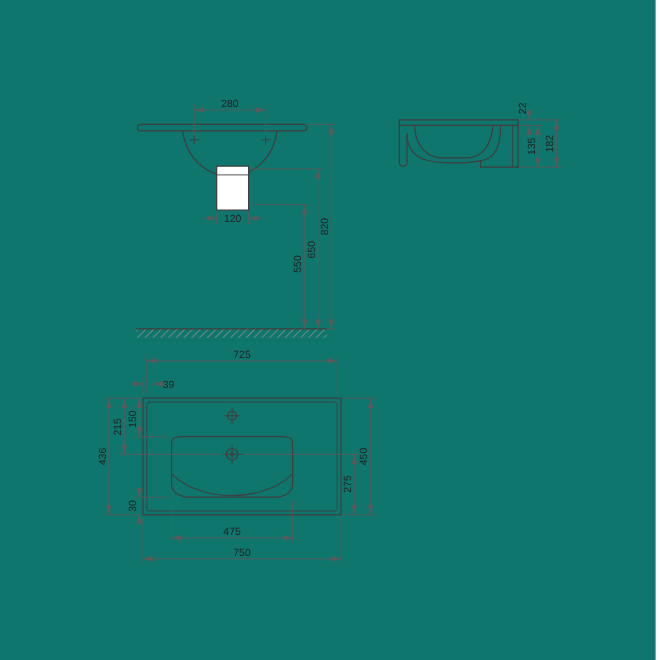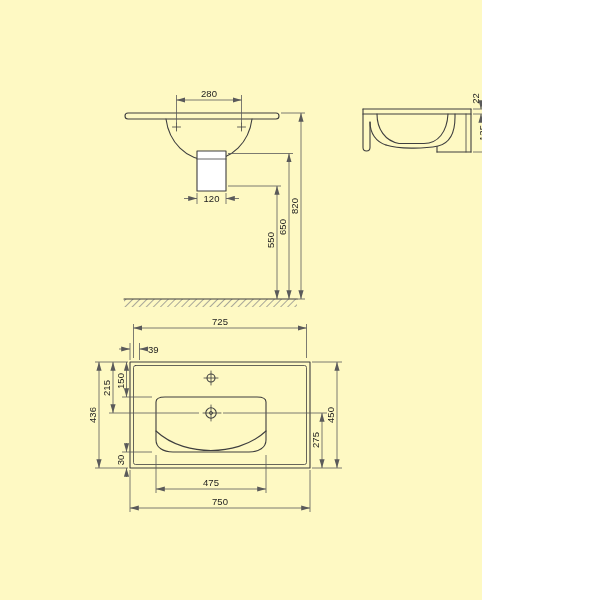--- a/index.html
+++ b/index.html
@@ -1,16 +1,16 @@
 <!DOCTYPE html>
 <html><head>
 <meta charset="utf-8">
 <style>
   html,body{margin:0;padding:0;background:#ffffff;}
-  .stage{width:482px;height:600px;background:#fef9c3;position:relative;overflow:hidden;}
+  .stage{width:596px;height:600px;background:#0f766e;position:relative;overflow:hidden;}
   svg{display:block;}
   .geo{stroke:#3f3f3f;stroke-width:1.1;fill:none;stroke-linejoin:round;stroke-linecap:round;}
   .geo2{stroke:#3f3f3f;stroke-width:0.8;fill:none;stroke-linecap:round;}
   .geof{stroke:#3f3f3f;stroke-width:1.1;fill:#ffffff;stroke-linejoin:round;}
   .dim{stroke:#5a5a5a;stroke-width:0.8;fill:none;}
   text{font-family:"Liberation Sans","DejaVu Sans",sans-serif;font-size:9.5px;fill:#222222;}
   .mid{text-anchor:middle;}
 </style>
 </head>
 <body>

